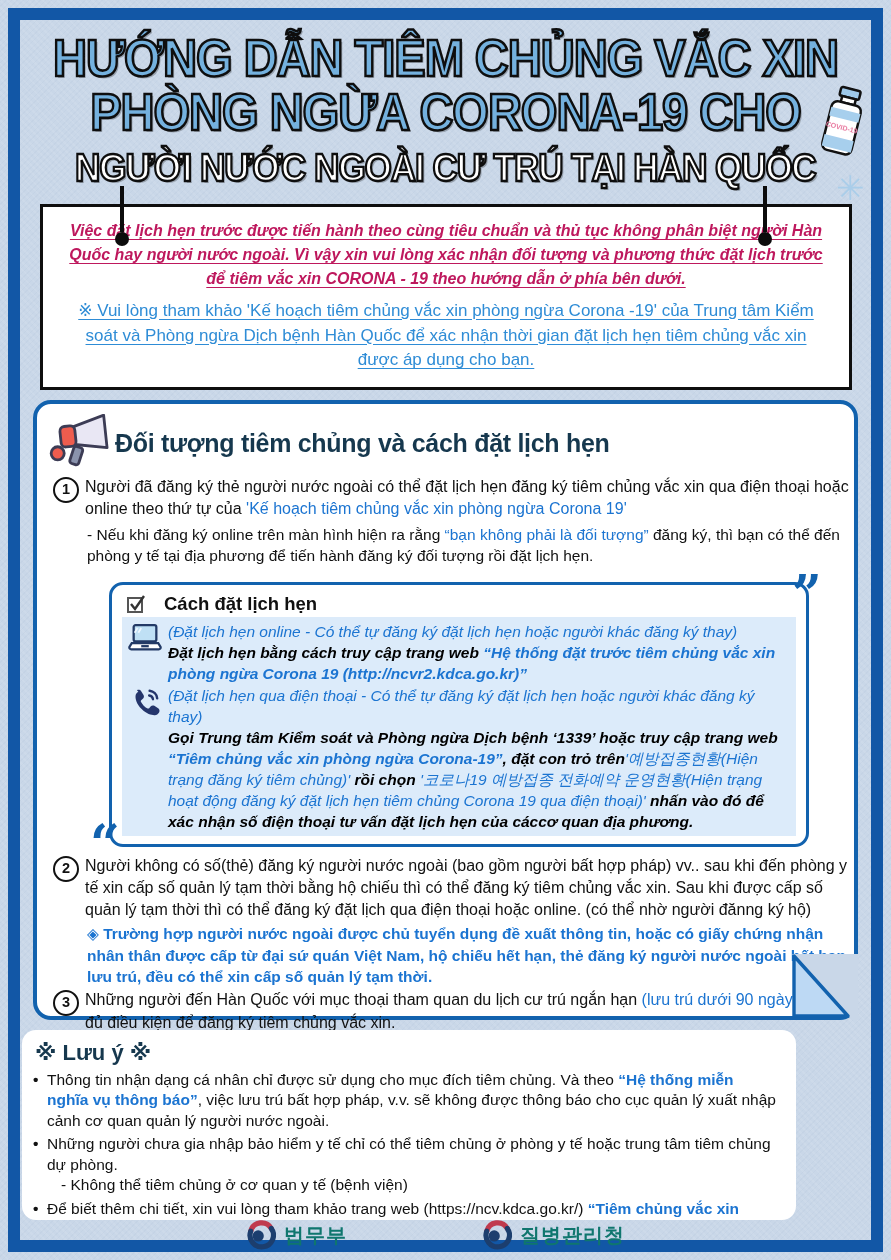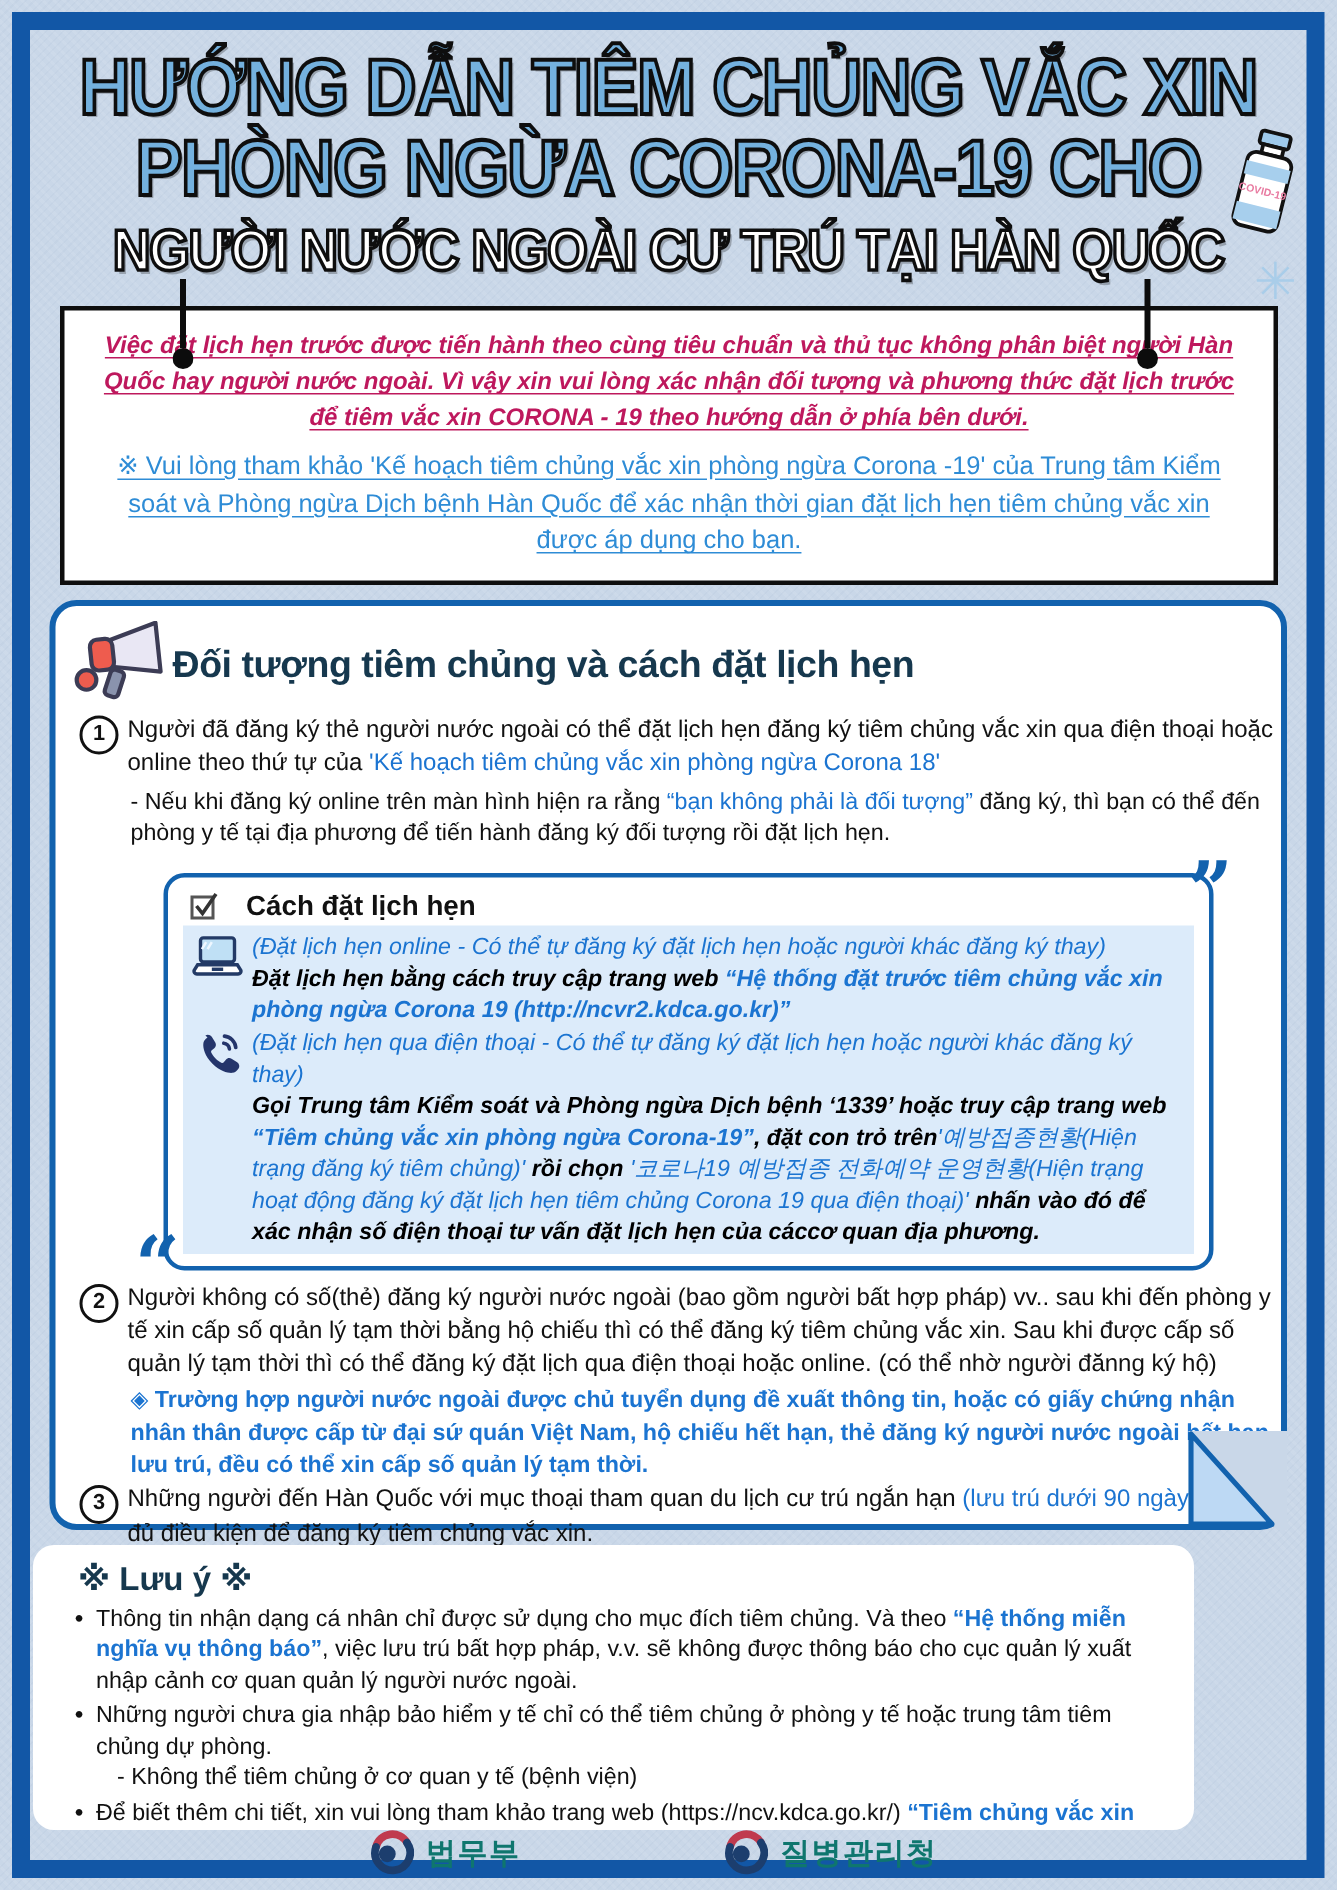--- a/index.html
+++ b/index.html
@@ -47,21 +47,21 @@
   .bk-body{background:#dcebfa;padding:4px 6px;font-style:italic;}
   .bk-row{display:flex;}
   .ic-col{flex:0 0 40px;padding-top:2px;}
   .bk-txt{font-size:15.5px;line-height:1.36;}
   .quote{position:absolute;font-family:"DejaVu Serif","Liberation Serif",serif;font-weight:bold;color:#1262ae;font-size:52px;line-height:.8;z-index:3;}
   .q-top{right:-16px;top:-12px;}
   .q-bottom{left:-22px;bottom:-20px;}
   .diamond-row{margin:2px 0 0 34px;font-size:15.5px;line-height:1.38;font-weight:bold;color:#1b74d1;}
   .fold{position:absolute;right:-4px;bottom:-4px;width:66px;height:66px;z-index:4;}
   
-  .notes{position:absolute;left:22px;top:1030px;width:774px;height:190px;background:#fff;border-radius:14px;box-sizing:border-box;padding:8px 18px 0 28px;overflow:hidden;}
+  .notes{position:absolute;left:22px;top:1030px;width:774px;height:190px;background:#fff;border-radius:14px;box-sizing:border-box;padding:8px 18px 0 11px;overflow:hidden;}
   .notes-head{font-size:22px;font-weight:bold;color:#16384e;margin:2px 0 4px 2px;}
   .note{font-size:15.5px;line-height:1.32;color:#111;margin:3px 0 0 0;display:flex;}
   .bullet-col{flex:0 0 14px;font-weight:bold;}
   .note-sub{margin-left:14px;}
   
   .logo-group{position:absolute;top:1220px;display:flex;align-items:center;gap:8px;z-index:6;}
   .lg1{left:246px;}
   .lg2{left:482px;}
   .logo-label{font-size:20px;color:#0f766e;letter-spacing:1px;font-weight:bold;}
 </style>
@@ -105,21 +105,21 @@
       <rect x="12" y="13" width="16" height="22" rx="5" fill="#ee5c4e" stroke="#3c3c55" stroke-width="3" transform="rotate(-6 20 24)"></rect>
       <rect x="24" y="35" width="10" height="19" rx="3" fill="#8a93ad" stroke="#3c3c55" stroke-width="3" transform="rotate(18 29 44)"></rect>
       <circle cx="9" cy="42" r="7" fill="#ee5c4e" stroke="#3c3c55" stroke-width="3"></circle>
     </svg>
     <span class="sec-title">Đối tượng tiêm chủng và cách đặt lịch hẹn</span>
   </div>
 
   <div class="row">
     <div class="num-col"><span class="numc">1</span></div>
     <div class="itm">
-      <span>Người đã đăng ký thẻ người nước ngoài có thể đặt lịch hẹn đăng ký tiêm chủng vắc xin qua điện thoại hoặc online theo thứ tự của </span><span class="bl">'Kế hoạch tiêm chủng vắc xin phòng ngừa Corona 18'</span>
+      <span>Người đã đăng ký thẻ người nước ngoài có thể đặt lịch hẹn đăng ký tiêm chủng vắc xin qua điện thoại hoặc online theo thứ tự của </span><span class="bl">'Kế hoạch tiêm chủng vắc xin phòng ngừa Corona 19'</span>
     </div>
   </div>
 
   <div class="dash-row">
     <span>- Nếu khi đăng ký online trên màn hình hiện ra rằng </span><span class="bl">“bạn không phải là đối tượng”</span><span> đăng ký, thì bạn có thể đến phòng y tế tại địa phương để tiến hành đăng ký đối tượng rồi đặt lịch hẹn.</span>
   </div>
 
   <div class="booking">
     <div class="quote q-top">”</div>
     <div class="quote q-bottom">“</div>

